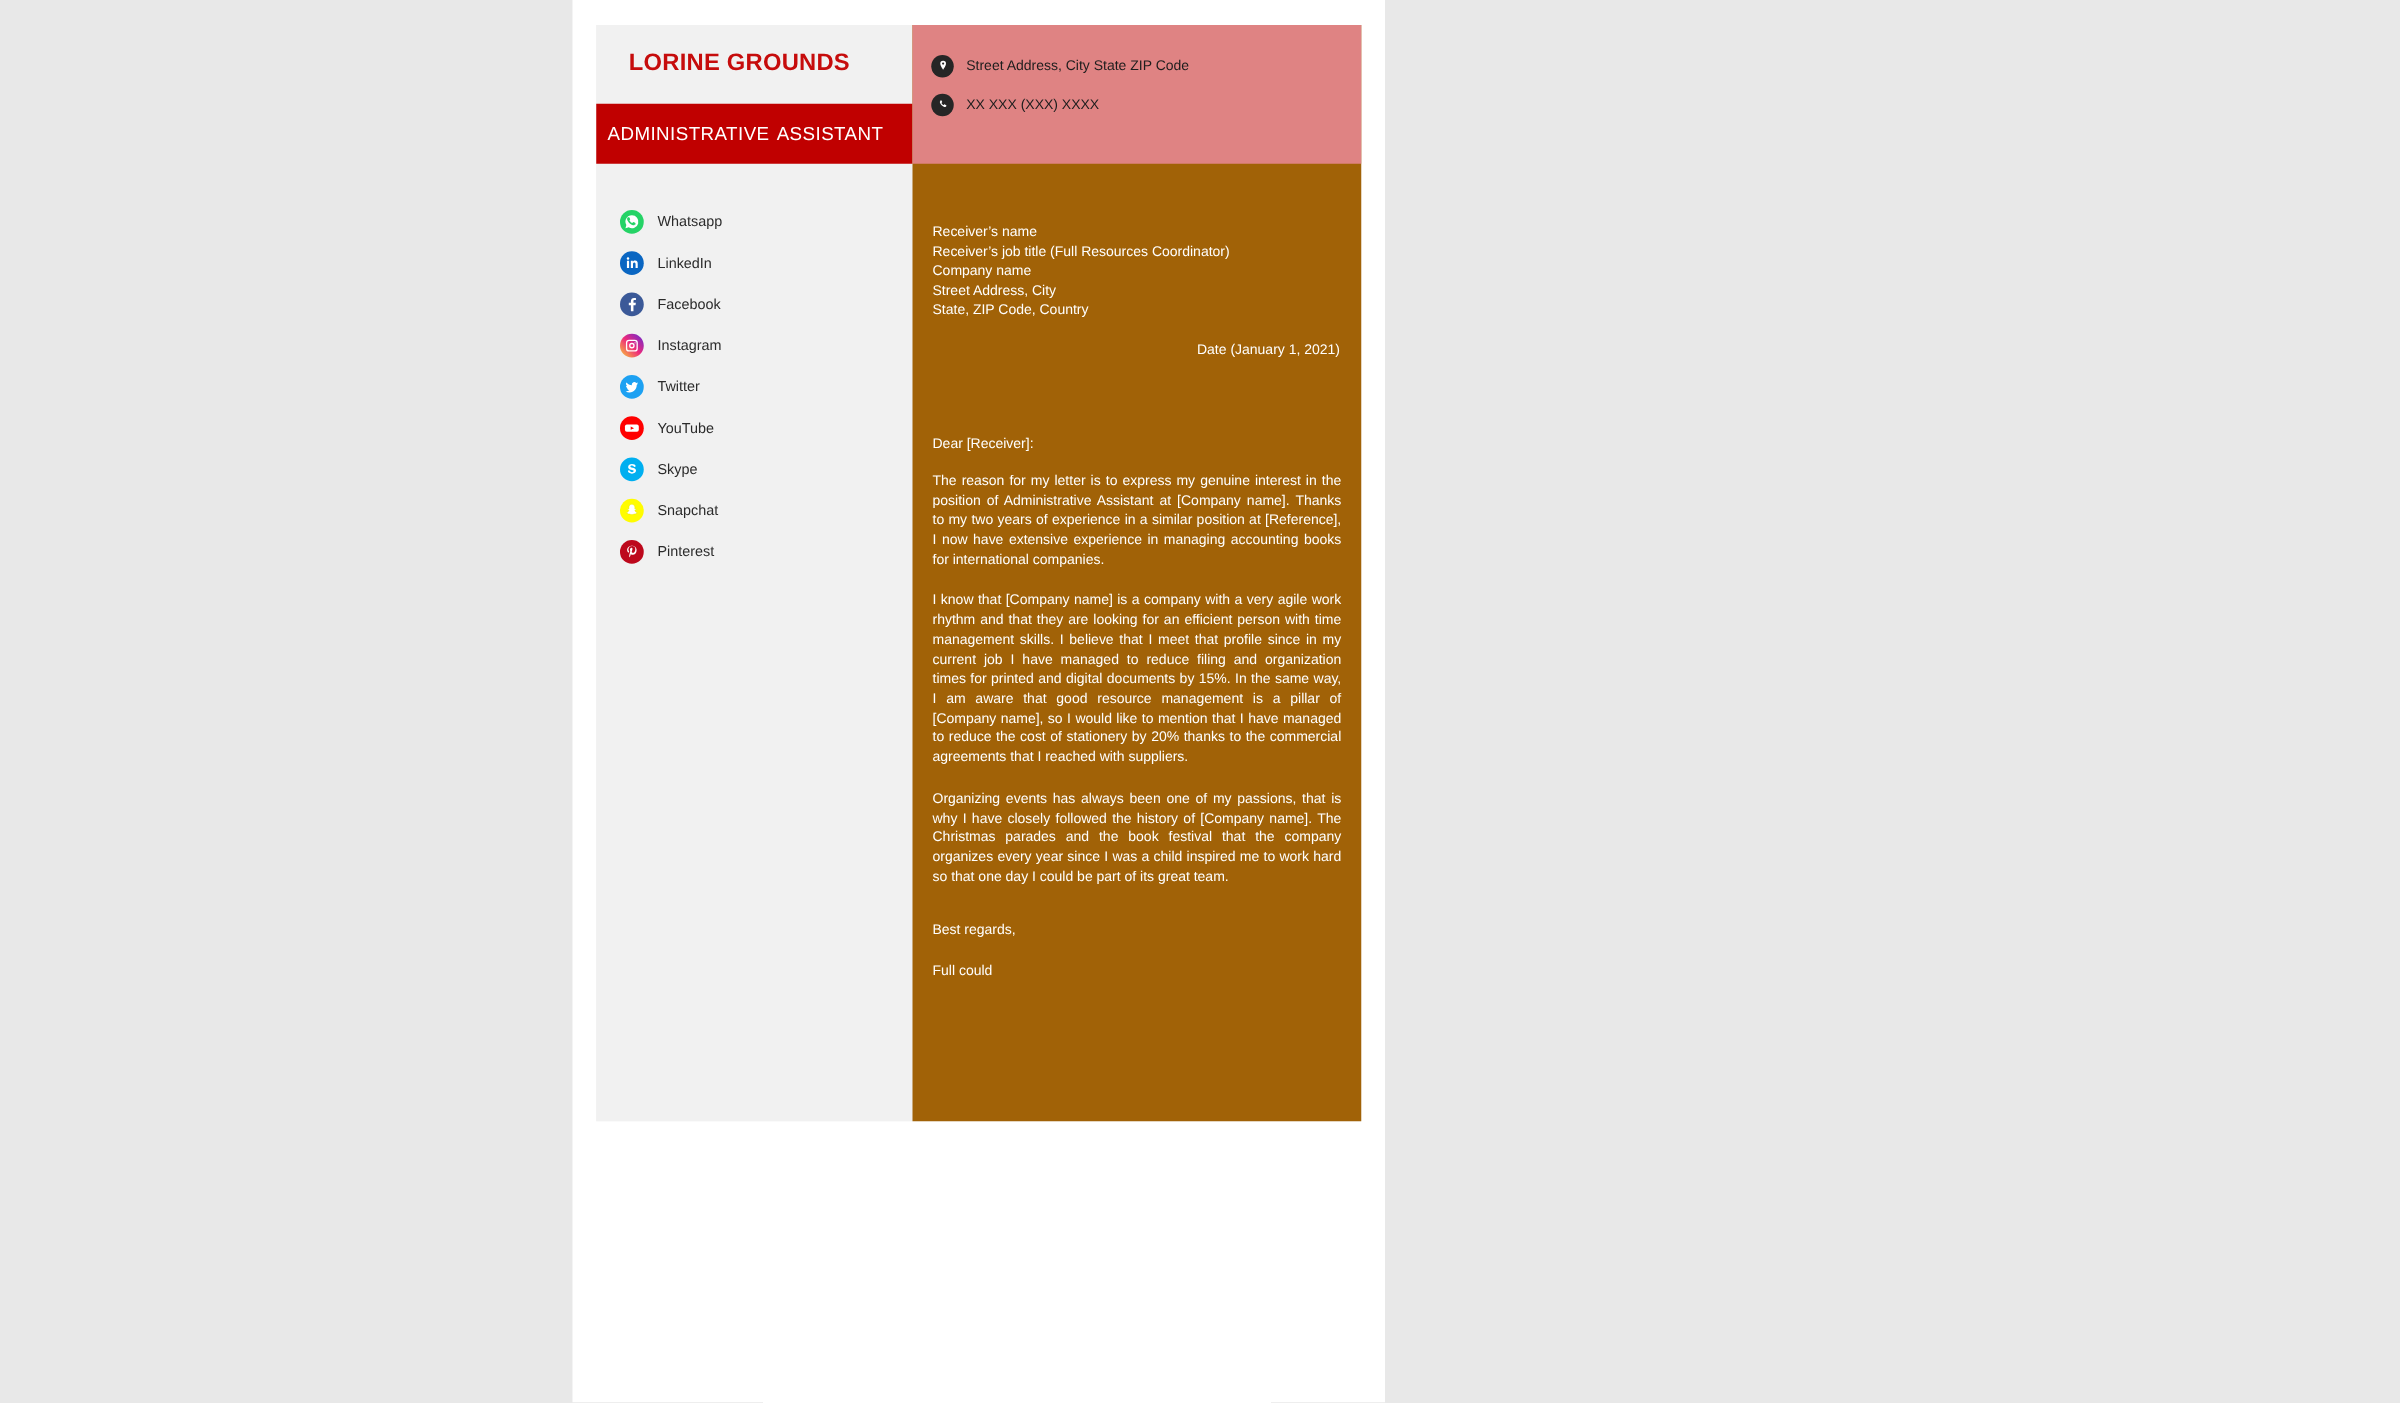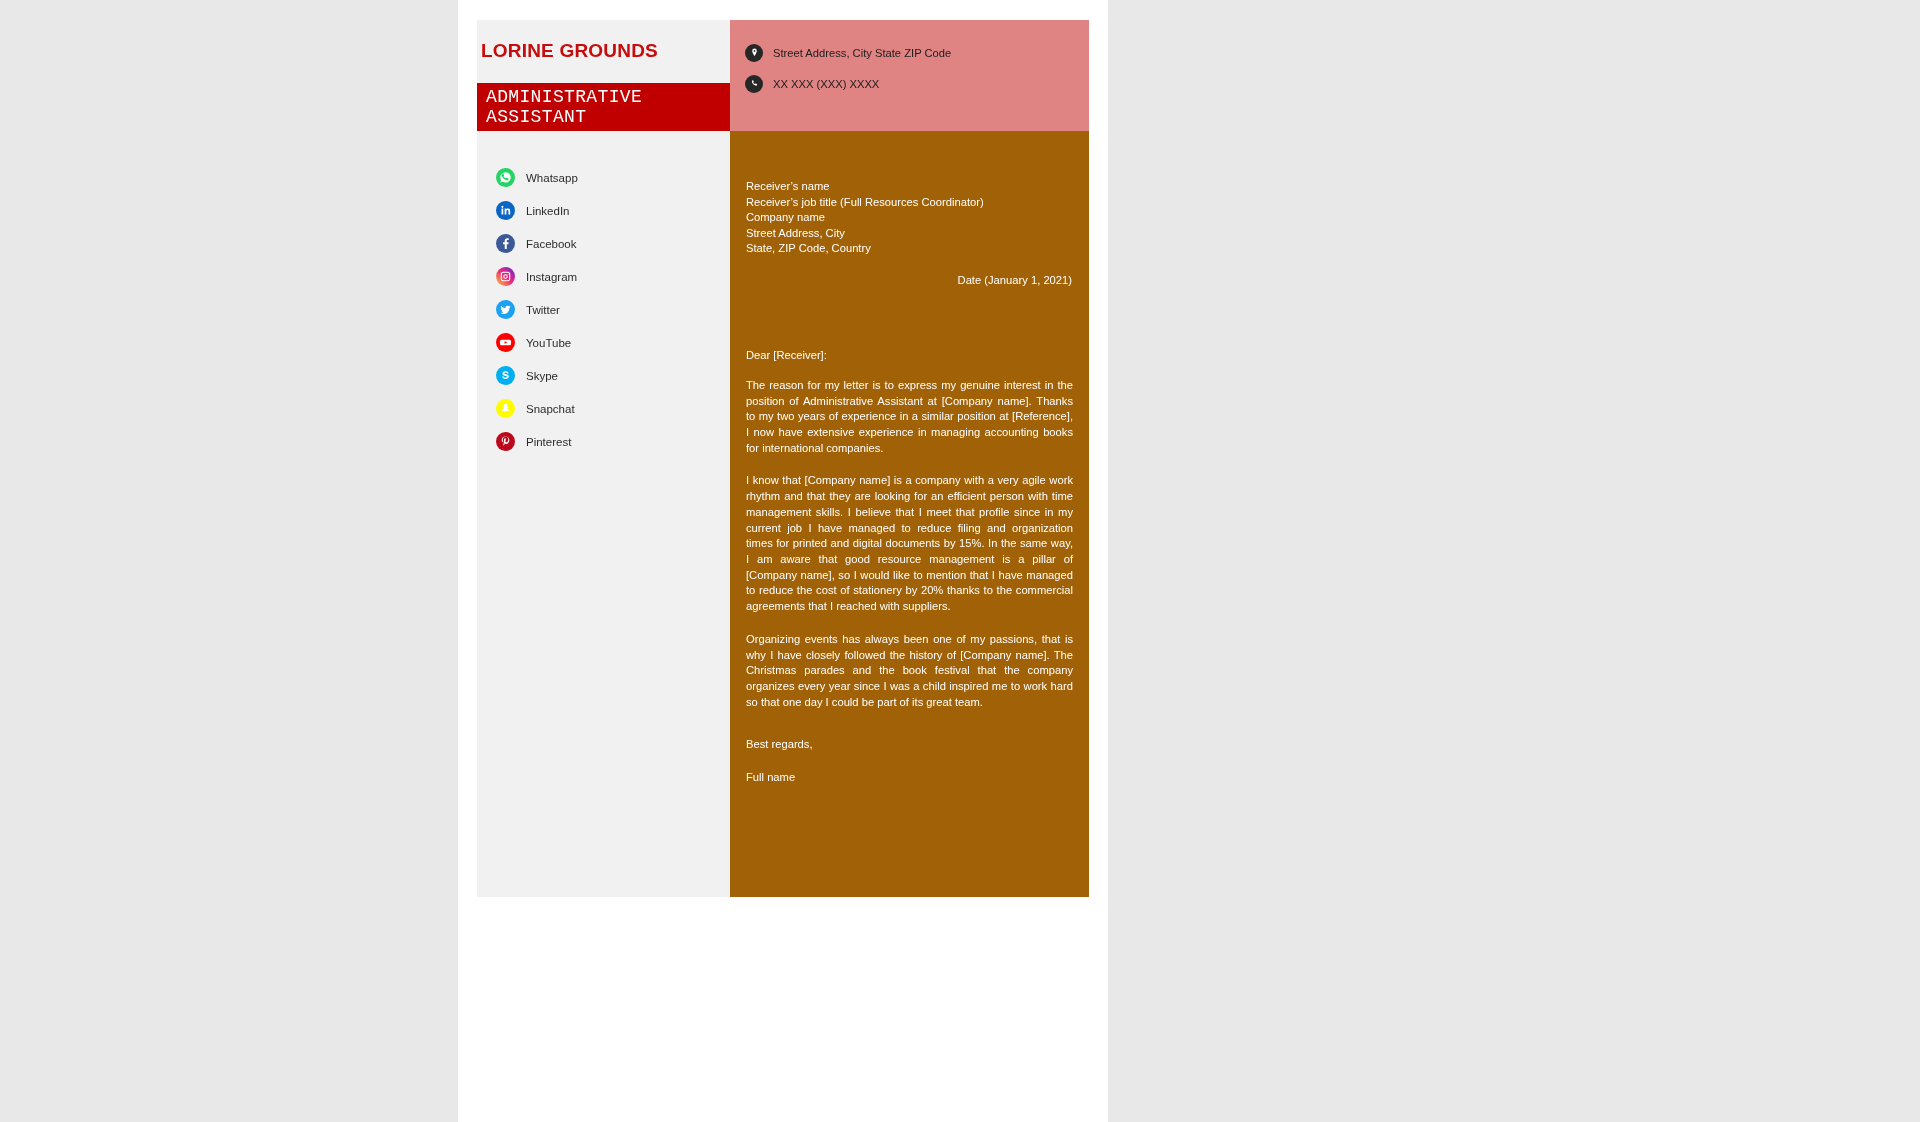--- a/index.html
+++ b/index.html
@@ -45,21 +45,21 @@
     width: 253px;
     height: 877px;
     background: #f1f1f1;
     flex: 0 0 253px;
   }
 
   .name-block {
     height: 63px;
     display: flex;
     align-items: center;
-    padding-left: 4px;
+    padding-left: 26px;
     box-sizing: border-box;
   }
 
   .name-text {
     color: #c60c0c;
     font-size: 19px;
     font-weight: bold;
     letter-spacing: 0.2px;
     line-height: 1.1;
   }
@@ -68,24 +68,23 @@
     height: 48px;
     background: #c00000;
     display: flex;
     align-items: center;
     padding-left: 9px;
     box-sizing: border-box;
   }
 
   .title-text {
     color: #ffffff;
-    font-size: 18px;
+    font-size: 15px;
     letter-spacing: 0.35px;
     word-spacing: 2px;
-    font-family: Liberation Mono, monospace;
   }
 
   .social-list {
     margin-top: 30px;
     padding-left: 19px;
   }
 
   .social-item {
     display: flex;
     align-items: center;
@@ -342,19 +341,19 @@
 
         <div class="date-line">Date (January 1, 2021)</div>
 
         <div class="salutation">Dear [Receiver]:</div>
 
         <div class="para">The reason for my letter is to express my genuine interest in the position of Administrative Assistant at [Company name]. Thanks to my two years of experience in a similar position at [Reference], I now have extensive experience in managing accounting books for international companies.</div>
         <div class="para">I know that [Company name] is a company with a very agile work rhythm and that they are looking for an efficient person with time management skills. I believe that I meet that profile since in my current job I have managed to reduce filing and organization times for printed and digital documents by 15%. In the same way, I am aware that good resource management is a pillar of [Company name], so I would like to mention that I have managed to reduce the cost of stationery by 20% thanks to the commercial agreements that I reached with suppliers.</div>
         <div class="para">Organizing events has always been one of my passions, that is why I have closely followed the history of [Company name]. The Christmas parades and the book festival that the company organizes every year since I was a child inspired me to work hard so that one day I could be part of its great team.</div>
 
         <div class="closing">Best regards,</div>
-        <div class="signature">Full name</div>
+        <div class="signature">Full could</div>
 
       </div>
     </div>
 
   </div>
 </div>
 
 </body></html>

